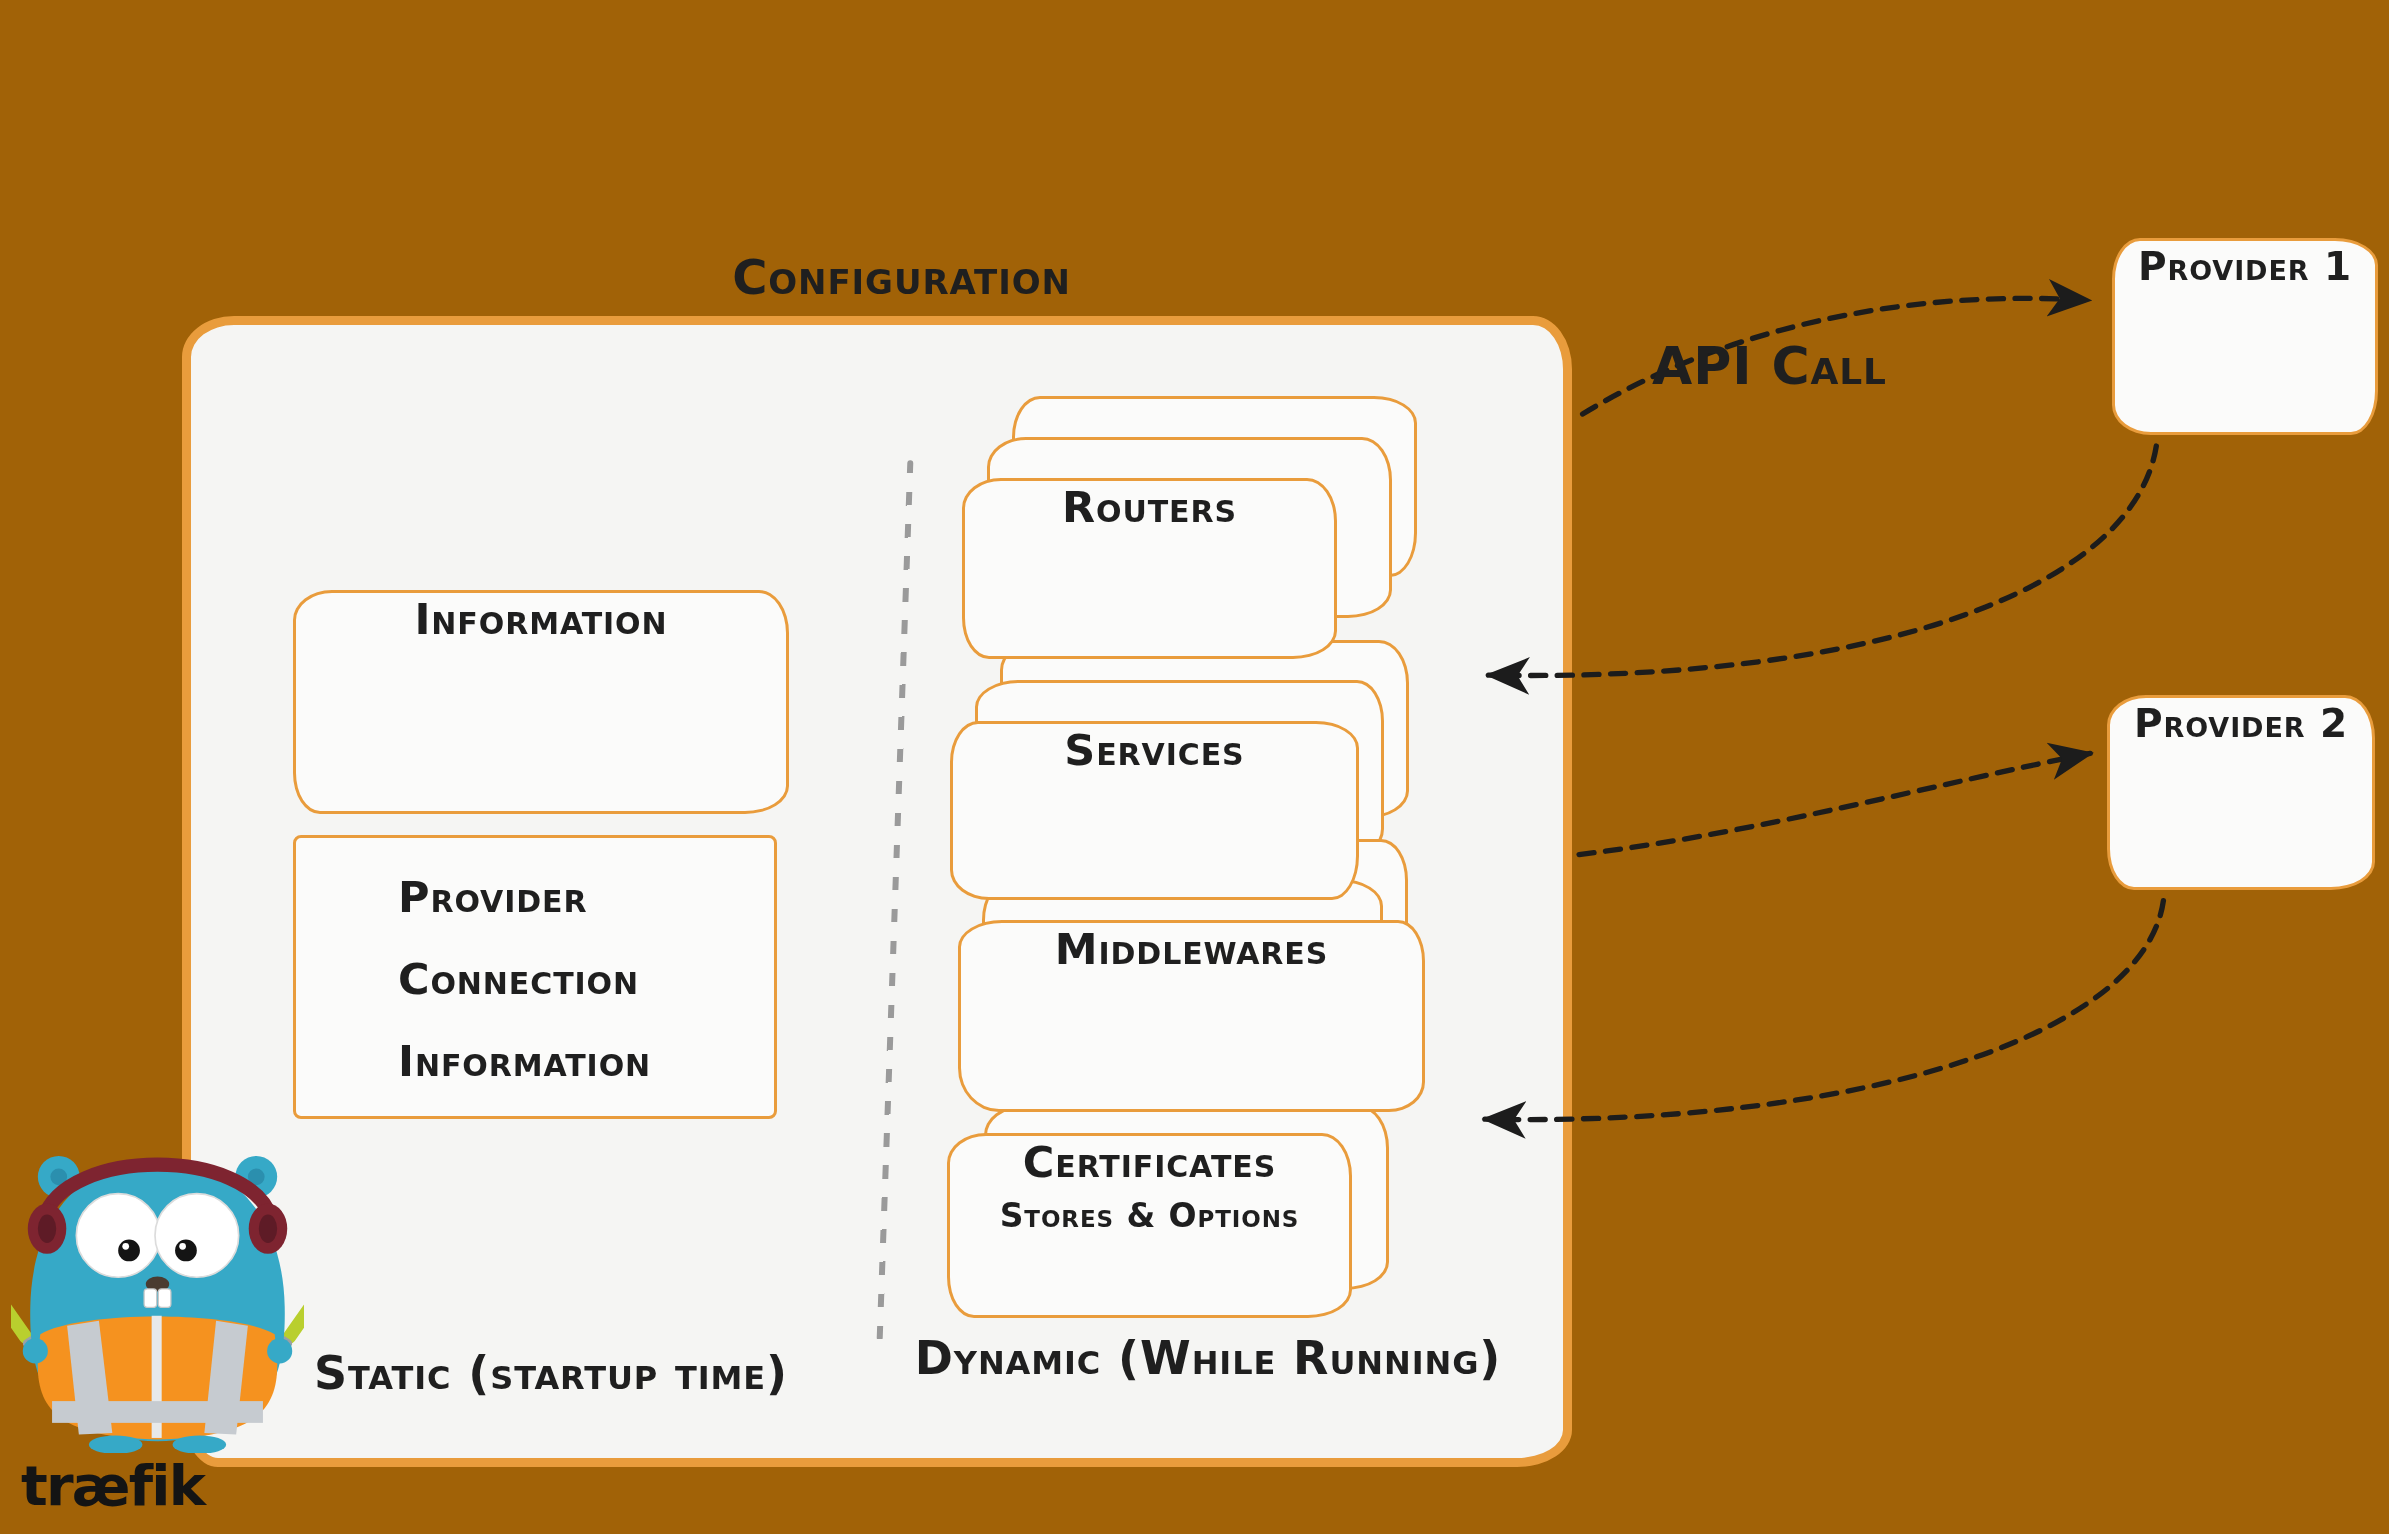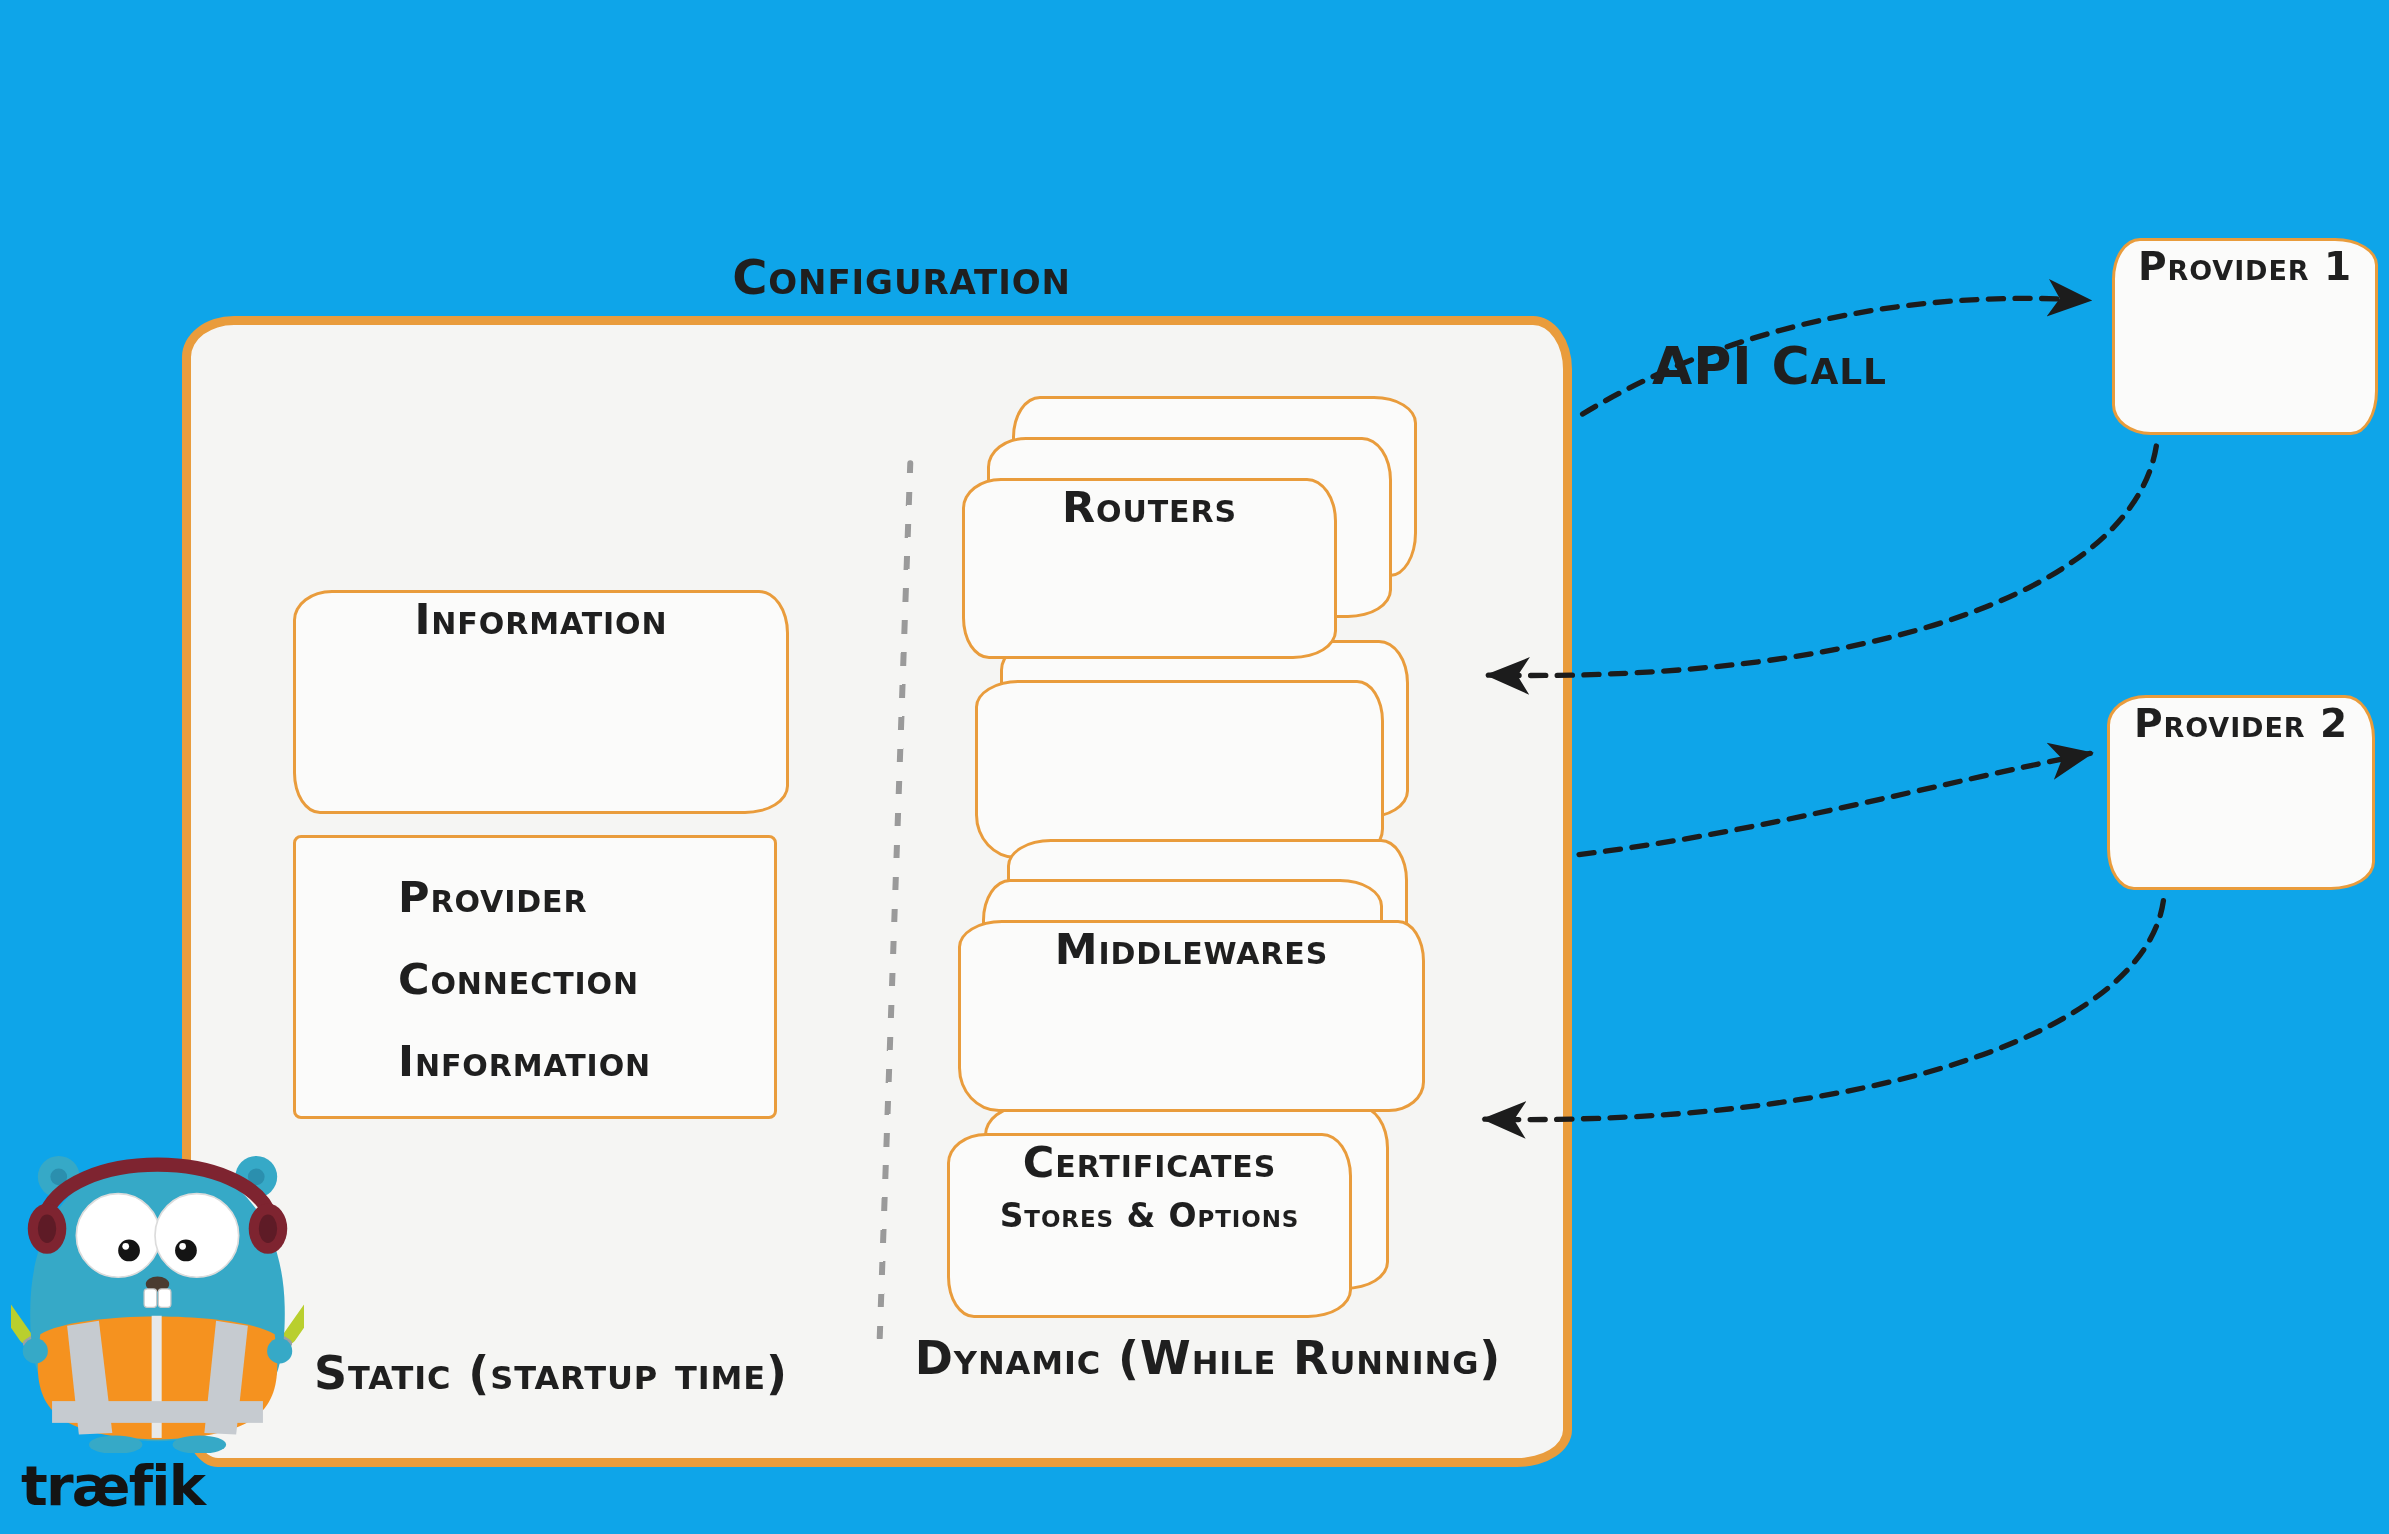--- a/index.html
+++ b/index.html
@@ -3,21 +3,21 @@
 <meta charset="utf-8">
 <style>
   :root{
     --orange:#E99C3C;
     --ink:#1f1f1f;
     --container-fill:#F5F5F3;
     --card-fill:#FBFBFA;
   }
   *{box-sizing:border-box;margin:0;padding:0}
   body{background:#fff;font-family:"DejaVu Sans","Liberation Sans",sans-serif;color:var(--ink);}
-  .canvas{position:relative;width:2389px;height:1535px;background:#0ea5e9;overflow:hidden;}
+  .canvas{position:relative;width:2389px;height:1535px;background:#a16207;overflow:hidden;}
 
   .label{font-variant:small-caps;font-weight:700;letter-spacing:0.9px;color:var(--ink);}
 
   .title{position:absolute;left:564px;top:249px;width:675px;text-align:center;font-size:48px;z-index:3;}
 
   .container-box{position:absolute;left:182px;top:316px;width:1390px;height:1151px;
     background:var(--container-fill);border:9.8px solid var(--orange);
     border-radius:52px 39px 55px 36px / 41px 53px 37px 57px;z-index:0;}
 
   .card{position:absolute;background:var(--card-fill);border:3.6px solid var(--orange);
@@ -70,20 +70,23 @@
   <div class="divider"></div>
 
   <div class="card stack-back radB" style="left:1012px;top:396px;width:405px;height:181px"></div>
   <div class="card stack-back radA" style="left:987px;top:437px;width:405px;height:181px"></div>
   <div class="card front radA" style="left:962px;top:478px;width:375px;height:181px">
     <div class="label main">Routers</div>
   </div>
 
   <div class="card stack-back radA" style="left:1000px;top:640px;width:409px;height:179px"></div>
   <div class="card stack-back radC" style="left:975px;top:680px;width:409px;height:179px"></div>
+  <div class="card front radB" style="left:950px;top:721px;width:409px;height:179px">
+    <div class="label main">Services</div>
+  </div>
 
   <div class="card stack-back radC" style="left:1007px;top:839px;width:401px;height:192px"></div>
   <div class="card stack-back radB" style="left:982px;top:879px;width:401px;height:192px"></div>
   <div class="card front radC" style="left:958px;top:920px;width:467px;height:192px">
     <div class="label main">Middlewares</div>
   </div>
 
   <div class="card stack-back radA" style="left:984px;top:1105px;width:405px;height:185px"></div>
   <div class="card front radA" style="left:947px;top:1133px;width:405px;height:185px">
     <div class="label main">Certificates</div>

